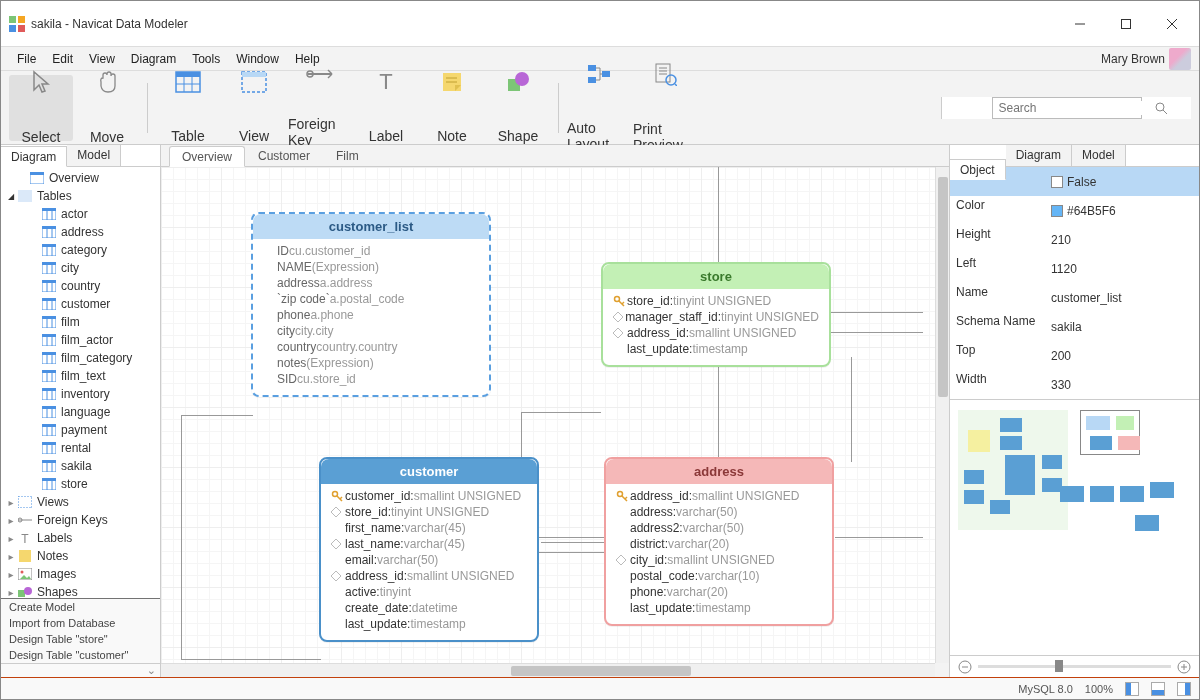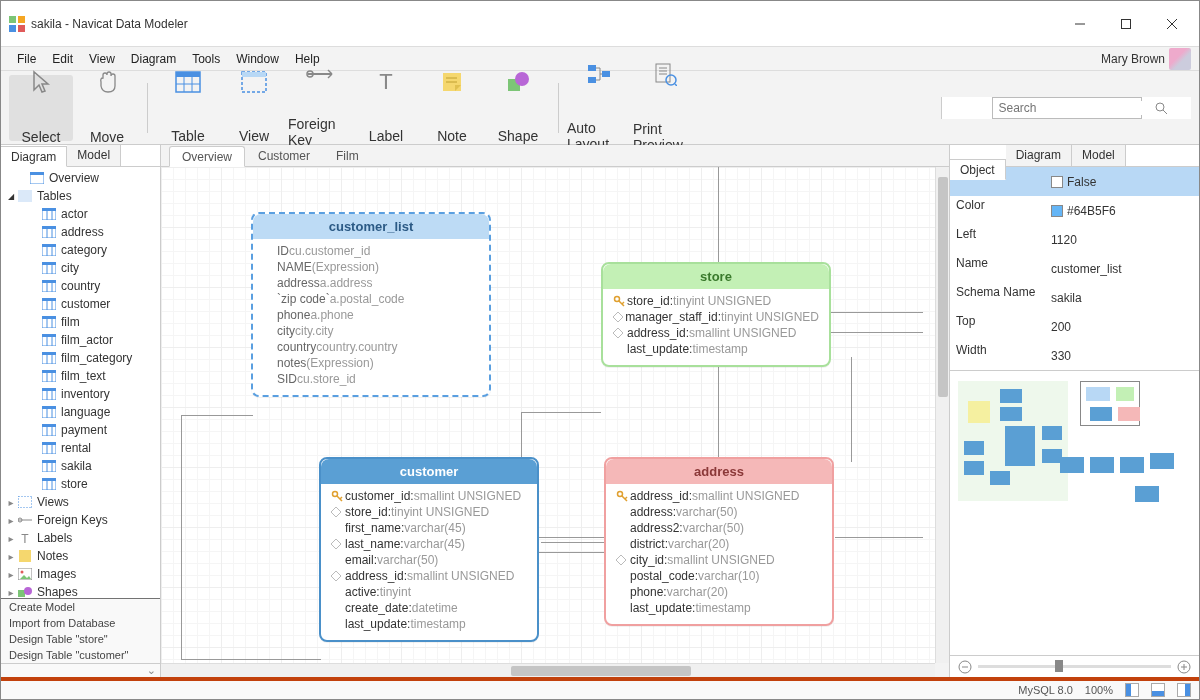--- a/index.html
+++ b/index.html
@@ -105,21 +105,21 @@
 .right .props .prow .pkey { width:95px; padding:2px 6px; color:#333;}
 .right .props .prow .pval { flex:1; padding:2px 6px; color:#333; display:flex; align-items:center; gap:4px;}
 .right .props .prow .swatch { width:12px; height:12px; border:1px solid #888;}
 .right .minimap { flex:1; border-top:1px solid #ccc; margin-top: auto; position:relative; background:#fff;}
 .right .minimap .mbox { position:absolute; border:1px solid #888;}
 .right .zoom { height:22px; border-top:1px solid #ccc; display:flex; align-items:center; padding:0 8px; gap:6px;}
 .right .zoom .zbar { flex:1; height:3px; background:#ddd; position:relative;}
 .right .zoom .zhandle { position:absolute; width:8px; height:12px; background:#888; top:-5px; left:40%;}
 
 
-.statusbar { height:22px; border-top:4px solid #c2410c; background:#f9f9f9; display:flex; align-items:center; padding:0 8px; font-size:11px; color:#555;}
+.statusbar { height:22px; border-top:1px solid #c2410c; background:#f9f9f9; display:flex; align-items:center; padding:0 8px; font-size:11px; color:#555;}
 .statusbar .sright { margin-left:auto; display:flex; gap:12px; align-items:center;}
 .statusbar .sicon { width:14px; height:14px; border:1px solid #aaa;}
 
 svg { display:block; }
 </style>
 </head>
 <body>
 
 <div class="titlebar">
   <span class="appicon">
@@ -832,20 +832,26 @@
           </div>
         </div>
         <div class="prow">
           <div class="pkey">Color</div>
           <div class="pval">
             <span class="swatch" style="background:#64B5F6"></span>
             <span>#64B5F6</span>
           </div>
         </div>
         <div class="prow">
+          <div class="pkey">Height</div>
+          <div class="pval">
+            <span>210</span>
+          </div>
+        </div>
+        <div class="prow">
           <div class="pkey">Left</div>
           <div class="pval">
             <span>1120</span>
           </div>
         </div>
         <div class="prow">
           <div class="pkey">Name</div>
           <div class="pval">
             <span>customer_list</span>
           </div>

